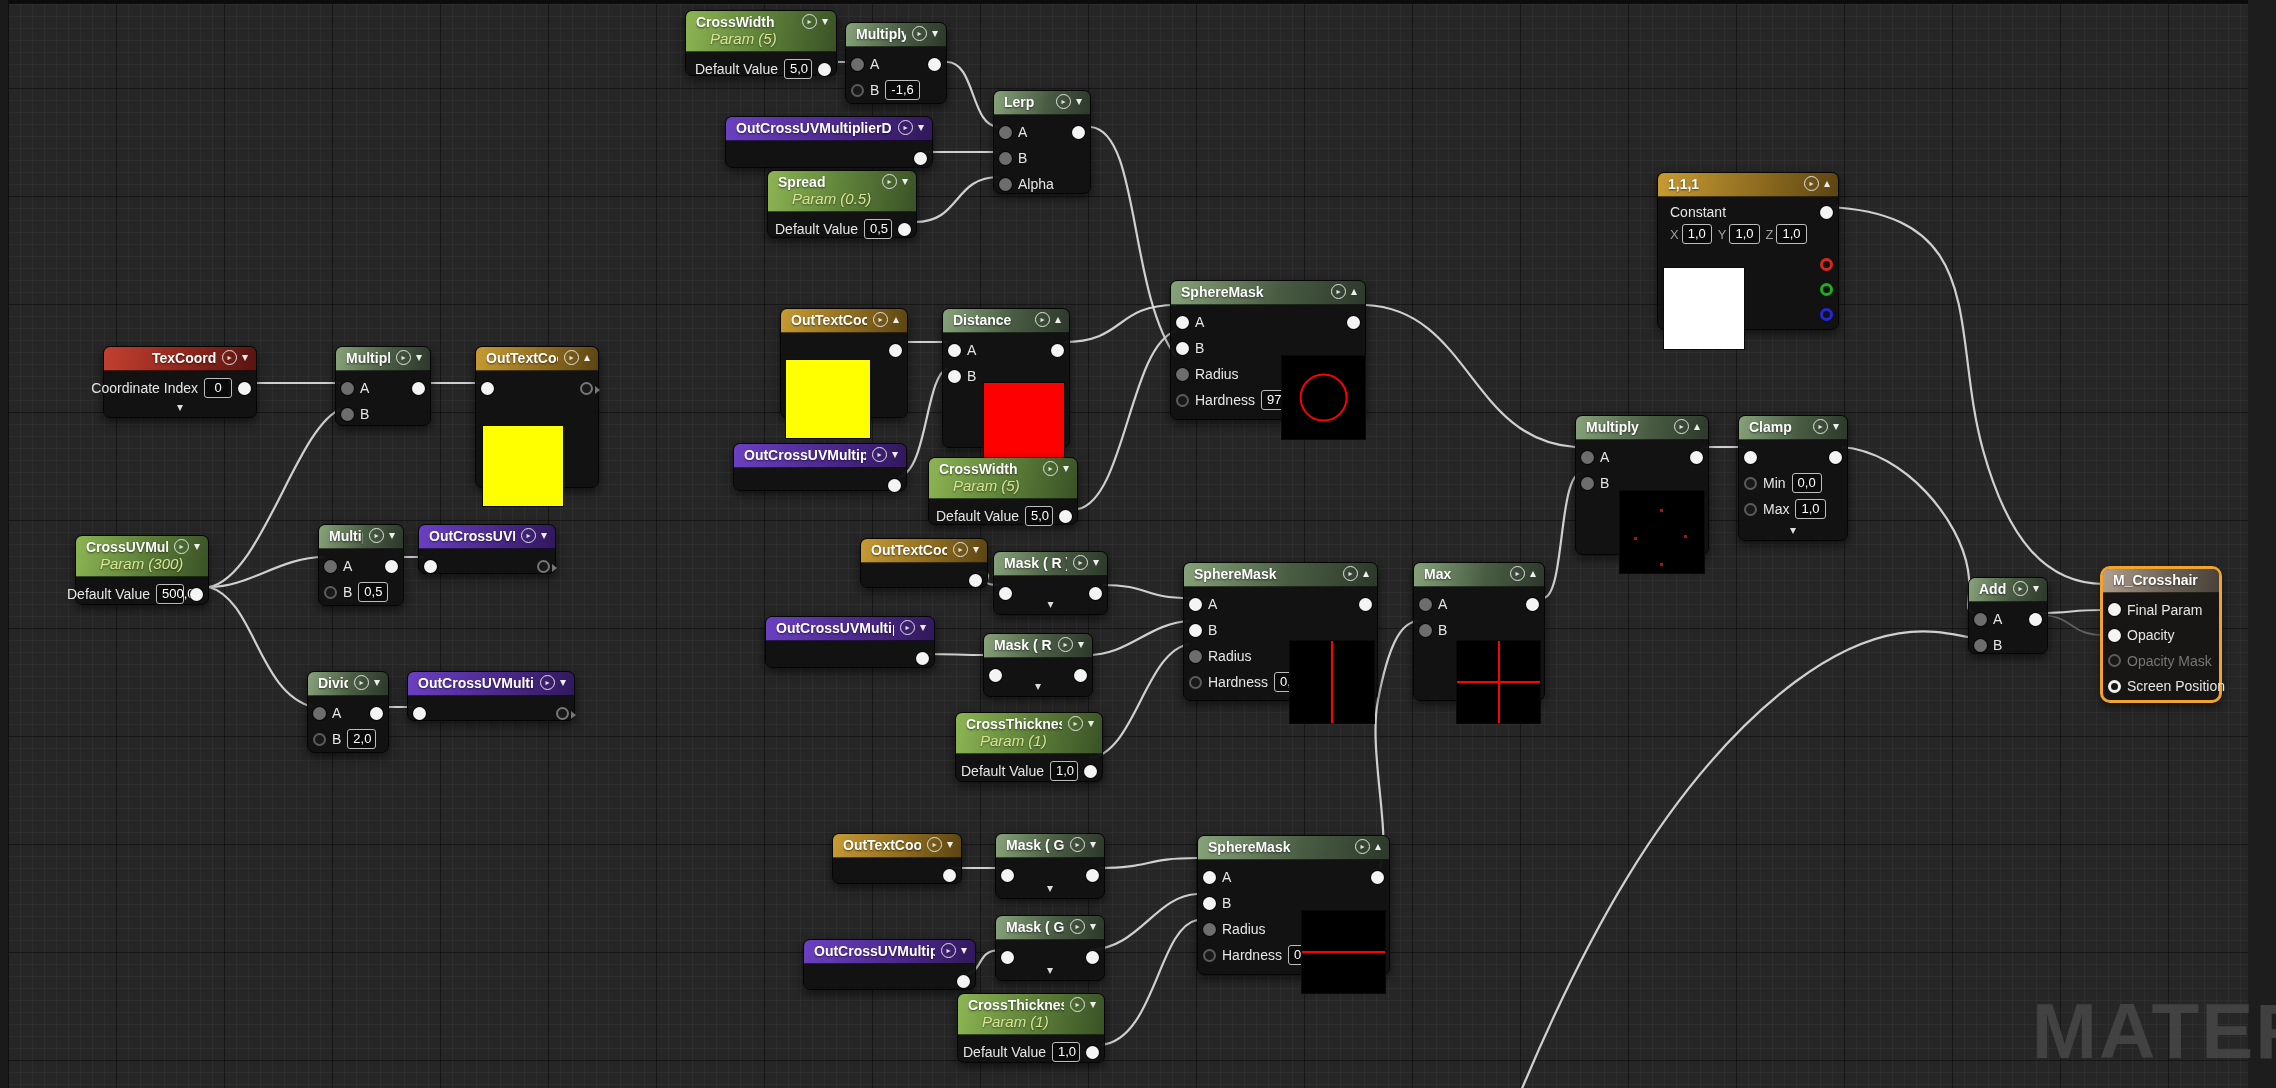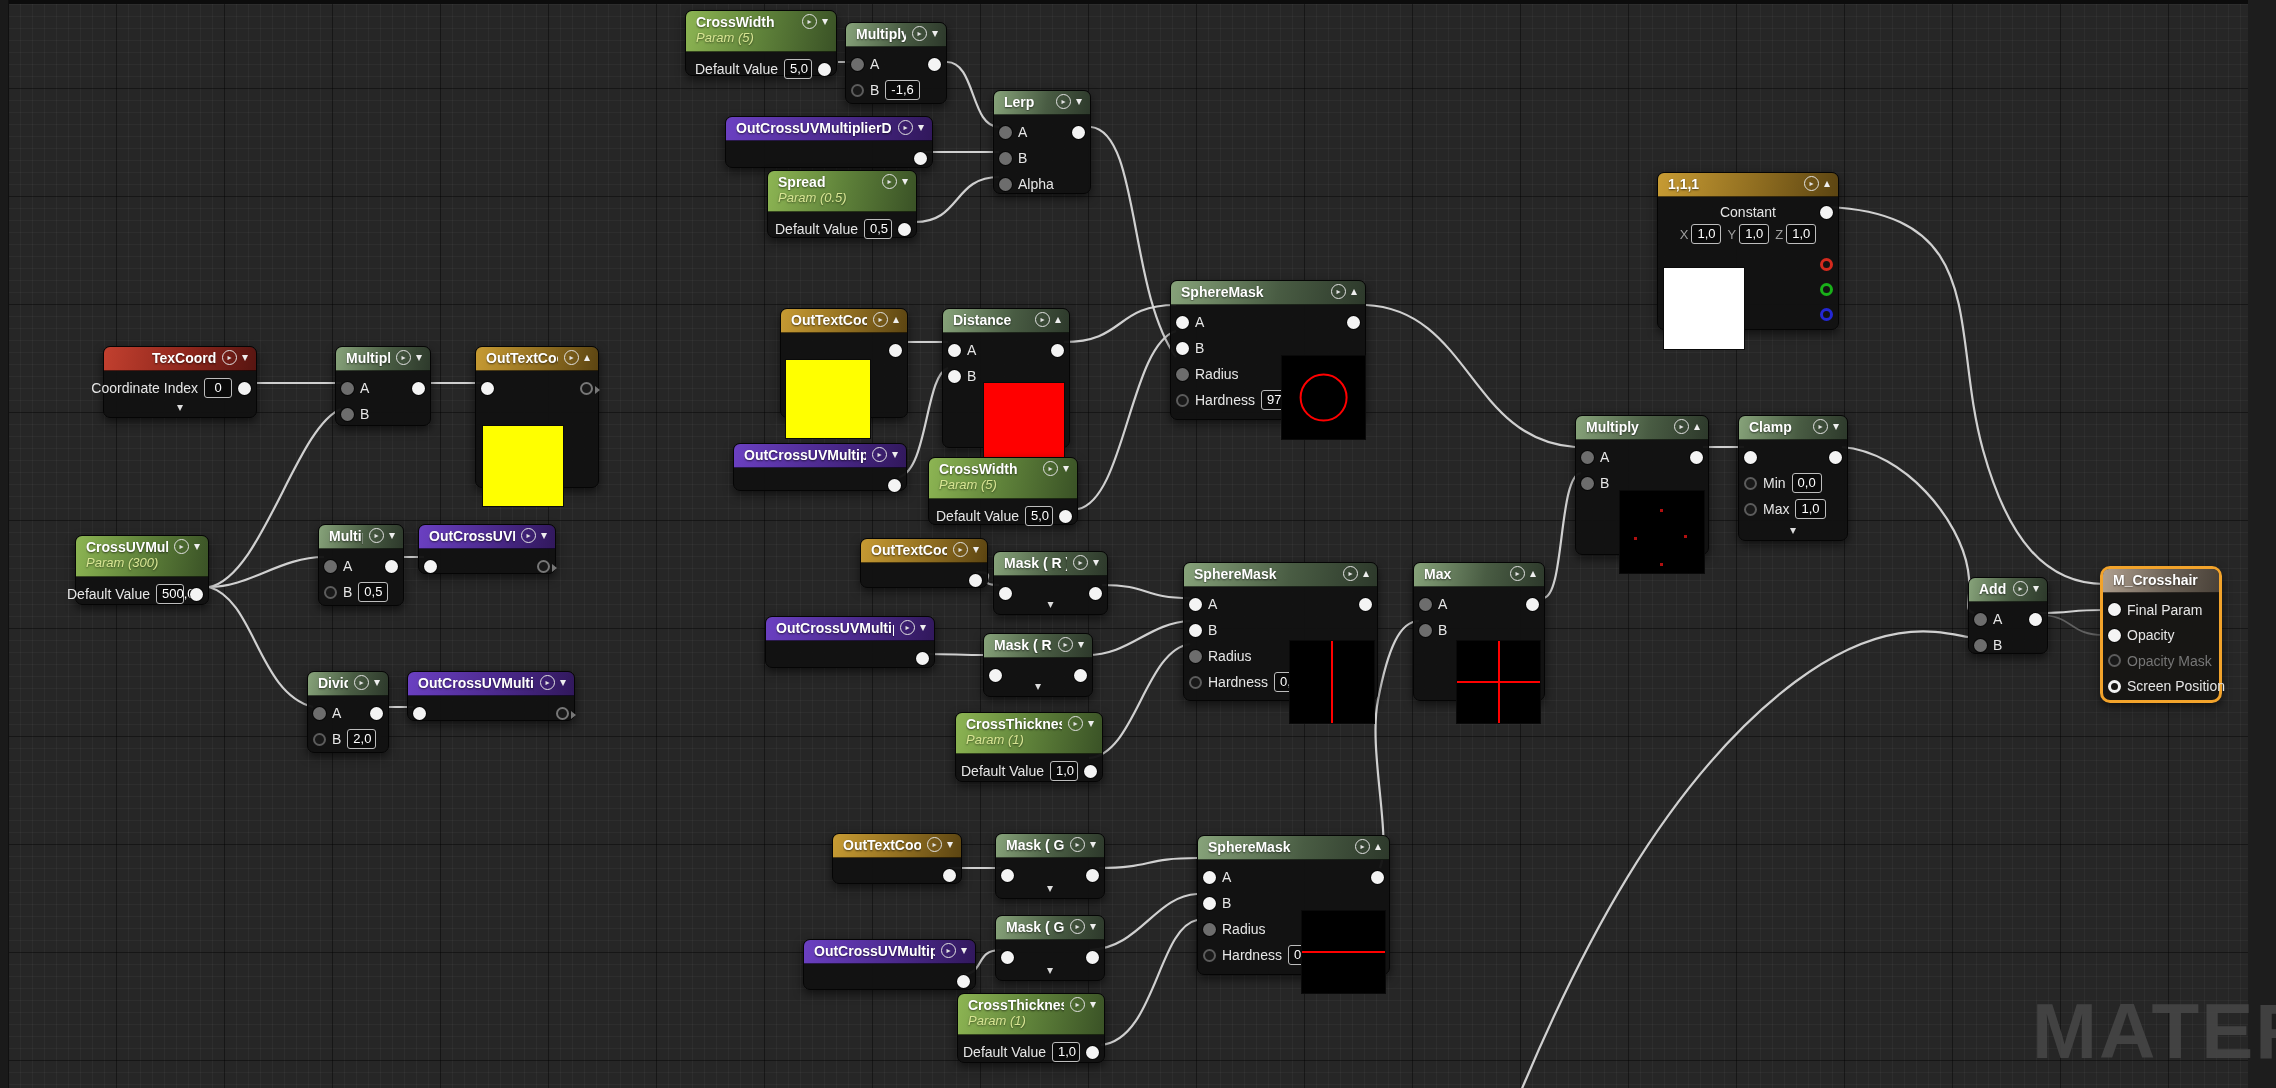--- a/index.html
+++ b/index.html
@@ -16,38 +16,38 @@
   .edge-left{position:absolute;left:0;top:0;width:8px;height:100%;background:#1a1a1a;border-right:1px solid #101010;}
   #wires{position:absolute;left:0;top:0;width:2276px;height:1088px;}
   #wires path{fill:none;stroke:#d9d9d9;stroke-width:2.2px;opacity:.95;}
   #wires path.dim{stroke:#8f8f8f;stroke-width:1.6px;opacity:.55;}
   .node{position:absolute;background:rgba(18,18,18,.96);border:1px solid #050505;border-radius:7px;
     box-shadow:0 4px 10px rgba(0,0,0,.55);color:#e6e6e6;font-size:14px;}
   .hdr{position:relative;border-radius:6px 6px 0 0;padding:3px 8px 3px 10px;display:flex;align-items:flex-start;
     border-bottom:1px solid rgba(0,0,0,.6);}
   .hdr .ttl{font-weight:bold;font-size:14px;line-height:17px;color:#fff;text-shadow:0 1px 2px rgba(0,0,0,.6);
     white-space:nowrap;overflow:hidden;flex:1;}
-  .hdr .sub{position:absolute;left:10px;top:19px;font-style:italic;font-size:13px;color:#d8e693;text-shadow:0 1px 2px rgba(0,0,0,.5);}
+  .hdr .sub{position:absolute;left:24px;top:19px;font-style:italic;font-size:15px;color:#d8e693;text-shadow:0 1px 2px rgba(0,0,0,.5);}
   .hicons{display:flex;gap:5px;align-items:center;margin-left:6px;}
   .playicon{width:13px;height:13px;border:1.5px solid #e2e2e2;border-radius:50%;display:flex;align-items:center;
     justify-content:center;font-size:8px;color:#e2e2e2;line-height:1;}
   .chev{font-size:12px;color:#eee;line-height:13px;font-weight:bold;}
   .hdr-func{background:linear-gradient(100deg,#87a37a,#495c43 55%,#2d392b);}
   .hdr-param{background:linear-gradient(100deg,#8db553,#5f823a 50%,#3a5226);height:34px;}
   .hdr-coord{background:linear-gradient(100deg,#c2402f,#8e261c 55%,#571511);padding-left:48px;}
   .hdr-gold{background:linear-gradient(100deg,#c79b33,#8f6d20 55%,#5c4512);}
   .hdr-purple{background:linear-gradient(100deg,#6b40c2,#4b298c 55%,#31185c);}
   .hdr-result{background:linear-gradient(100deg,#b0a08f,#6c6257 55%,#494138);}
   .node.result{border:3px solid #f2a32b;border-radius:10px;background:#171614;}
   .body{position:relative;padding:4px 0 4px 0;}
   .row{position:relative;height:26px;display:flex;align-items:center;padding:0 12px;gap:6px;}
   .row .lbl{white-space:nowrap;}
   .row.dimrow .lbl{color:#767676;}
   .row.rend{justify-content:flex-end;padding-right:18px;}
-  .row.cent{justify-content:center;}
+  .row.cent{justify-content:flex-start;}
   .vbox{display:inline-block;min-width:16px;height:18px;line-height:18px;padding:0 5px;border:1px solid #bdbdbd;
     border-radius:3px;background:rgba(0,0,0,.4);color:#fff;font-size:13px;text-align:center;}
   .pin{width:13px;height:13px;border-radius:50%;flex:0 0 auto;}
   .pin.abs{position:absolute;top:50%;margin-top:-6.5px;}
   .pin.inpin{left:5px;} .pin.outpin{right:5px;}
   .pin.on{background:#f4f4f4;box-shadow:0 0 0 1px rgba(0,0,0,.6);}
   .pin.gray{background:#6d6d6d;box-shadow:0 0 0 1px rgba(0,0,0,.6);}
   .pin.off{background:#191919;border:2px solid #5c5c5c;width:9px;height:9px;}
   .pin.ring{background:transparent;border:3px solid #f2f2f2;width:7px;height:7px;}
   .pin.oarrow{background:#191919;border:2px solid #777;width:9px;height:9px;}

